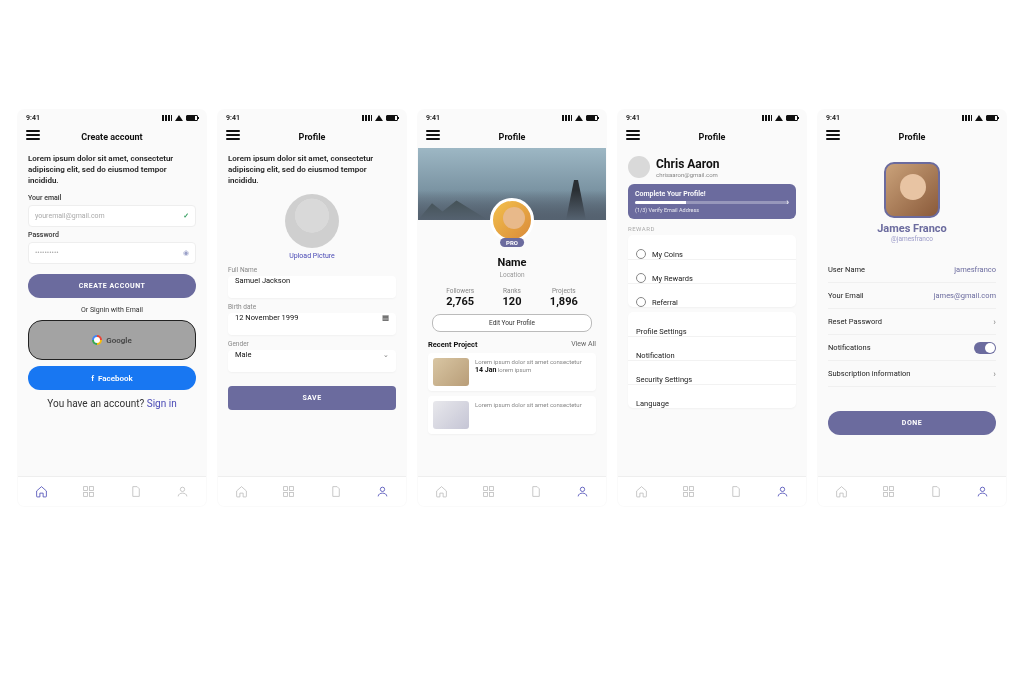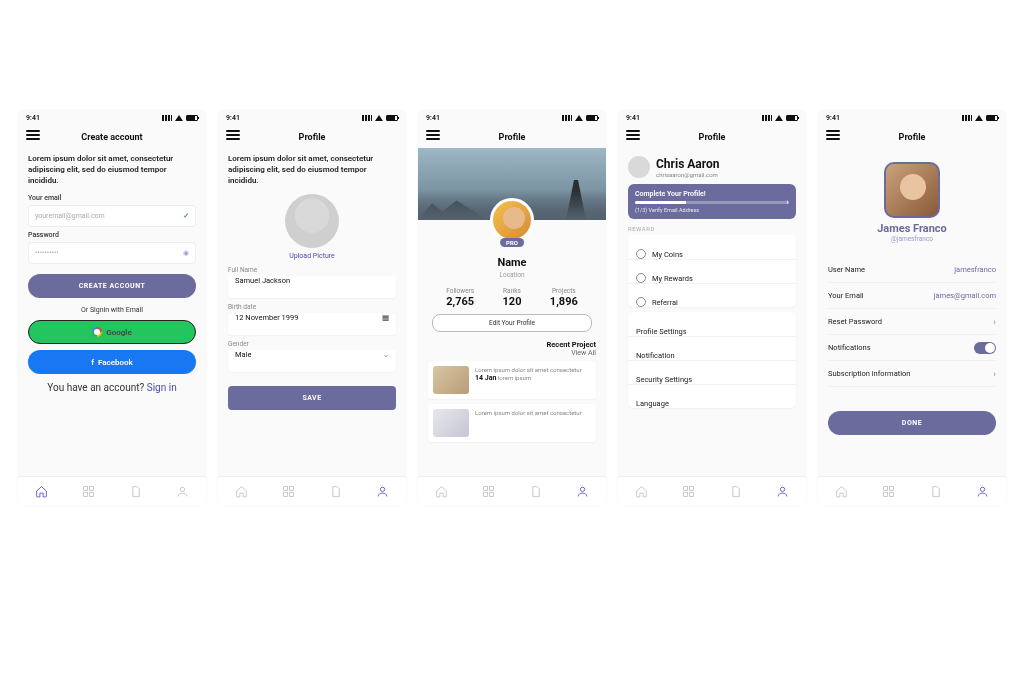--- a/index.html
+++ b/index.html
@@ -19,21 +19,21 @@
   .topbar .burger span { height:2px; background:#111; border-radius:1px; }
   .topbar h1 { font-size:9px; font-weight:700; color:#111; }
   .content { flex:1; padding:6px 10px 0; overflow:hidden; font-size:8px; color:#444; }
   .intro { font-size:8px; font-weight:600; color:#222; line-height:1.35; margin-bottom:8px; }
   .lbl { font-size:7px; color:#333; margin:4px 0 3px; font-weight:500;}
   .input { background:#fff; border:1px solid #eee; border-radius:4px; height:22px; display:flex; align-items:center; padding:0 6px; font-size:7px; color:#aaa; justify-content:space-between; }
   .input .tick { color:#3aa164; font-weight:700; }
   .input .eye { color:#9aa0c8; }
   .btn-primary { background:#6b6b9e; color:#fff; border-radius:14px; height:24px; display:flex; align-items:center; justify-content:center; font-size:7px; font-weight:700; letter-spacing:.5px; margin-top:10px; cursor:pointer;}
   .or { text-align:center; font-size:7px; color:#333; margin:8px 0 6px; }
-  .btn-outline { border:1px solid #222; border-radius:14px; height:24px; display:flex; align-items:center; justify-content:center; font-size:8px; font-weight:600; gap:4px; cursor:pointer; background:#22c55e;}
+  .btn-outline { border:1px solid #222; border-radius:14px; height:40px; display:flex; align-items:center; justify-content:center; font-size:8px; font-weight:600; gap:4px; cursor:pointer; background:#a3a3a3;}
   .btn-fb { background:#1877f2; color:#fff; border-radius:14px; height:24px; display:flex; align-items:center; justify-content:center; font-size:8px; font-weight:600; gap:4px; margin-top:6px; cursor:pointer;}
   .footer-link { text-align:center; font-size:10px; margin-top:8px; color:#333;}
   .footer-link a { color:#4a4ab5; text-decoration:none;}
   .navbar { height:30px; border-top:1px solid #eee; display:flex; justify-content:space-around; align-items:center; background:#fff; }
   .navbar .navi { width:14px; height:14px; display:flex; align-items:center; justify-content:center; color:#bdbdbd; }
   .navbar .navi.active { color:#4a4ab5; }
   .navbar svg { width:13px; height:13px; stroke:currentColor; fill:none; stroke-width:1.5;}
   
   .avatar-ph { width:54px; height:54px; border-radius:50%; background:radial-gradient(circle at 50% 40%,#d9d9d9 0 40%,#cfcfcf 41% 100%); margin:6px auto 4px; }
   .upload { text-align:center; font-size:7px; color:#4a4ab5; margin-bottom:6px; cursor:pointer;}
@@ -51,21 +51,21 @@
   .avatar3 { width:44px; height:44px; border-radius:50%; border:3px solid #fff; background:linear-gradient(135deg,#f3c04b,#d98a3a); position:absolute; left:50%; transform:translateX(-50%); top:50px; overflow:hidden;}
   .avatar3::after{content:"";position:absolute;left:10px;top:6px;width:22px;height:22px;border-radius:50%;background:#e8b98a;}
   .pro-badge { position:absolute; left:50%; transform:translateX(-50%); top:90px; background:#6b6b9e; color:#fff; font-size:6px; padding:1px 6px; border-radius:6px; font-weight:700;}
   .s3-body { margin-top:36px; text-align:center;}
   .s3-body h2 { font-size:11px; font-weight:700; color:#111;}
   .s3-body .loc { font-size:6.5px; color:#999; margin-top:2px;}
   .stats { display:flex; justify-content:space-around; margin:8px 4px 6px;}
   .stat .sl { font-size:6.5px; color:#888;}
   .stat .sv { font-size:11px; font-weight:700; color:#111;}
   .btn-edit { border:1px solid #bbb; border-radius:8px; height:18px; display:flex; align-items:center; justify-content:center; font-size:6.5px; color:#333; margin:0 4px 8px; cursor:pointer; background:#fff;}
-  .sect-h { display:flex; justify-content:space-between; align-items:flex-end; font-size:7.5px; font-weight:700; color:#111; margin:2px 0 4px;flex-direction:column;}
+  .sect-h { display:flex; justify-content:space-between; align-items:flex-start; font-size:7.5px; font-weight:700; color:#111; margin:2px 0 4px;}
   .sect-h .va { font-size:7px; font-weight:400; color:#666; cursor:pointer;}
   .proj { background:#fff; border-radius:4px; padding:5px; display:flex; gap:6px; margin-bottom:5px; box-shadow:0 1px 2px rgba(0,0,0,.04);}
   .proj .thumb { width:36px; height:28px; border-radius:3px; background:linear-gradient(135deg,#d9c6a3,#b89d78); flex-shrink:0; position:relative; overflow:hidden;}
   .proj .thumb.t2 { background:linear-gradient(135deg,#e8e8ec,#c5c5d5);}
   .proj .meta { font-size:6px; color:#888; line-height:1.3;}
   .proj .meta b { color:#111; font-size:7px;}
   
   .user-row { display:flex; gap:6px; align-items:center; margin:2px 0 6px;}
   .user-row .av { width:22px; height:22px; border-radius:50%; background:#d9d9d9;}
   .user-row .nm { font-size:12px; font-weight:700; color:#111;}

